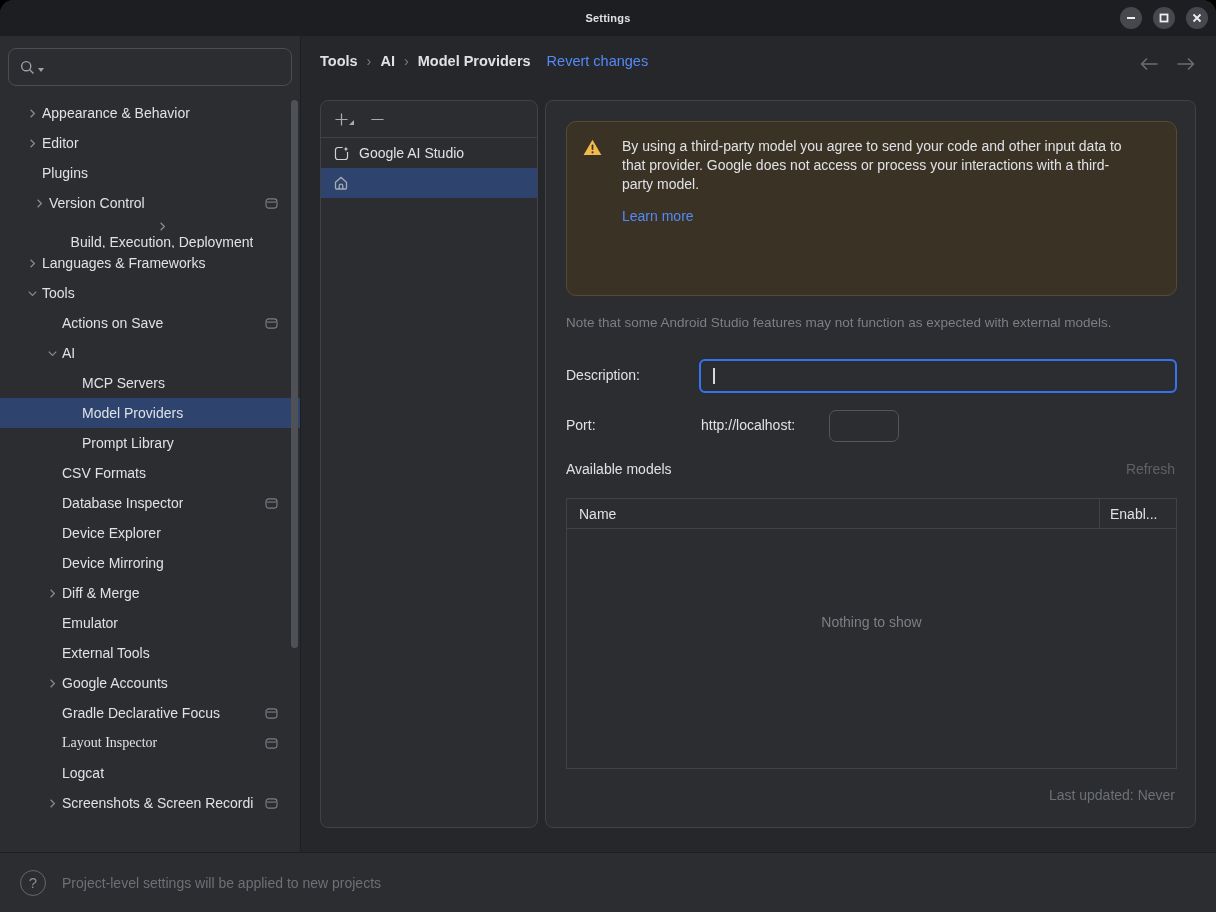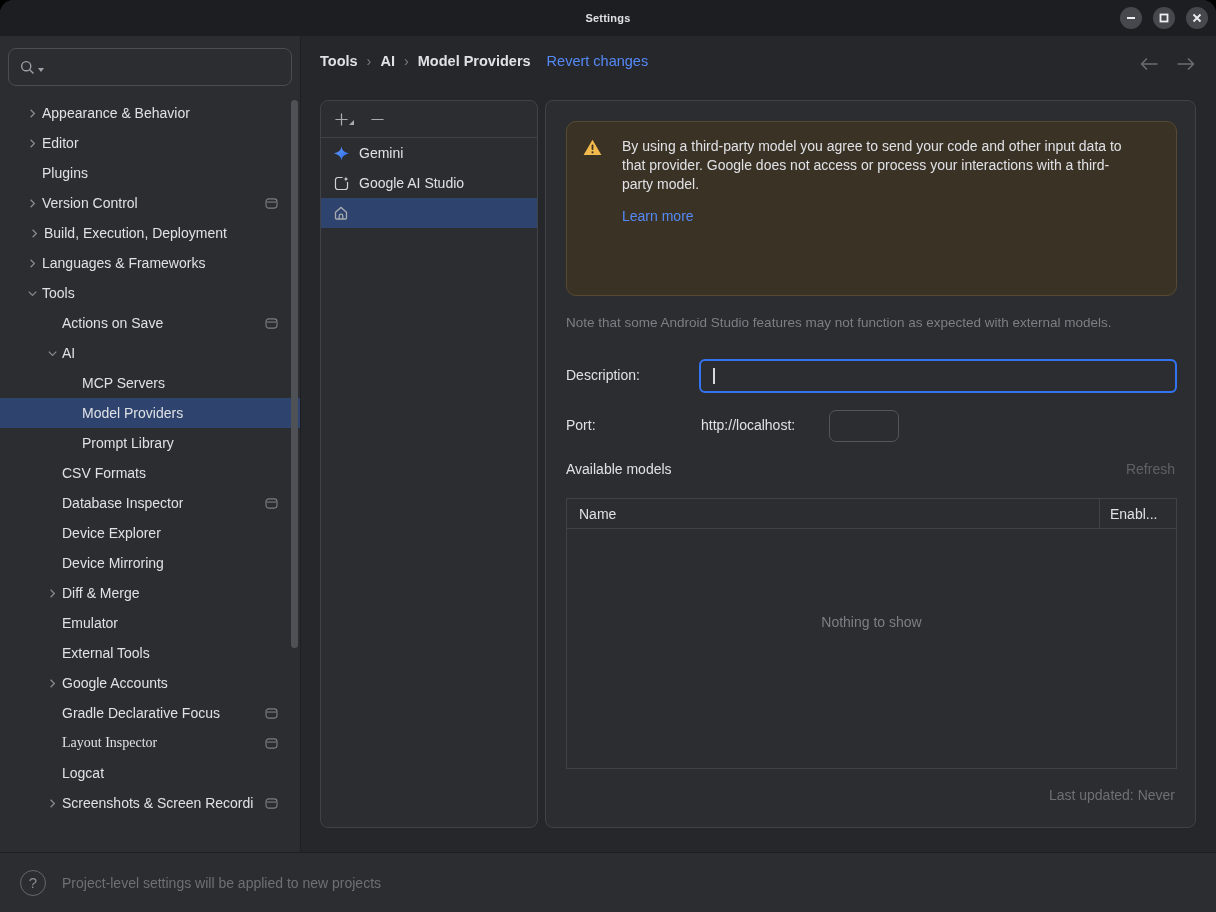--- a/index.html
+++ b/index.html
@@ -129,35 +129,35 @@
             <svg width="15" height="15" viewBox="0 0 16 16" fill="none" stroke="#898c92" stroke-width="1.3">
               <path d="M6 4l4 4-4 4"></path>
             </svg>
           </span>
           <span class="tree-label">Editor</span>
         </div>
         <div class="tree-row" style="padding-left: 22px;">
           <span class="tree-chevron"></span>
           <span class="tree-label">Plugins</span>
         </div>
-        <div class="tree-row" style="padding-left: 22px;">
+        <div class="tree-row" style="padding-left: 29px;">
           <span class="tree-chevron">
             <svg width="15" height="15" viewBox="0 0 16 16" fill="none" stroke="#898c92" stroke-width="1.3">
               <path d="M6 4l4 4-4 4"></path>
             </svg>
           </span>
           <span class="tree-label">Version Control</span>
           <span class="tree-badge">
             <svg width="13" height="11" viewBox="0 0 14 12" fill="none" stroke="#7b7e84" stroke-width="1.2">
               <rect x="1" y="1" width="12" height="10" rx="3"></rect>
               <line x1="1.5" y1="4.4" x2="12.5" y2="4.4"></line>
             </svg>
           </span>
         </div>
-        <div class="tree-row" style="padding-left: 24px;">
+        <div class="tree-row" style="padding-left: 24px; flex-direction: column;">
           <span class="tree-chevron">
             <svg width="15" height="15" viewBox="0 0 16 16" fill="none" stroke="#898c92" stroke-width="1.3">
               <path d="M6 4l4 4-4 4"></path>
             </svg>
           </span>
           <span class="tree-label">Build, Execution, Deployment</span>
         </div>
         <div class="tree-row" style="padding-left: 22px;">
           <span class="tree-chevron">
             <svg width="15" height="15" viewBox="0 0 16 16" fill="none" stroke="#898c92" stroke-width="1.3">
@@ -329,34 +329,20 @@
                 <path d="M5 0v5H0z" fill="#a8abb0"></path>
               </svg></span>
         </span>
         <span class="tool-btn">
           <svg width="15" height="15" viewBox="0 0 16 16" stroke="#a8abb0" stroke-width="1.3">
               <line x1="1.5" y1="8" x2="14.5" y2="8"></line>
             </svg>
         </span>
       </div>
       <div id="provider-list">
-          <div class="provider-row">
-            <span class="provider-icon">
-              <svg width="17" height="17" viewBox="0 0 24 24">
-                <defs>
-                  <linearGradient id="gg" x1="0" y1="0" x2="1" y2="1">
-                    <stop offset="0" stop-color="#6aa0ff"></stop>
-                    <stop offset="1" stop-color="#1f62e0"></stop>
-                  </linearGradient>
-                </defs>
-                <path d="M12 1.5C12.6 7.4 14.9 9.9 22.5 12 14.9 14.1 12.6 16.6 12 22.5 11.4 16.6 9.1 14.1 1.5 12 9.1 9.9 11.4 7.4 12 1.5Z" fill="url(#gg)"></path>
-              </svg>
-            </span>
-            <span>Gemini</span>
-          </div>
           <div class="provider-row">
             <span class="provider-icon">
               <svg width="17" height="17" viewBox="0 0 24 24" fill="none" stroke="#cfd2d6" stroke-width="1.7">
                 <path d="M13.5 3.5H7a3.5 3.5 0 0 0-3.5 3.5v10A3.5 3.5 0 0 0 7 20.5h10a3.5 3.5 0 0 0 3.5-3.5V10"></path>
                 <path d="M18.3 1.6c.35 2.5 1.2 3.45 3.7 3.9-2.5.45-3.35 1.4-3.7 3.9-.35-2.5-1.2-3.45-3.7-3.9 2.5-.45 3.35-1.4 3.7-3.9z" fill="#cfd2d6" stroke="none"></path>
               </svg>
             </span>
             <span>Google AI Studio</span>
           </div>
           <div class="provider-row selected">

